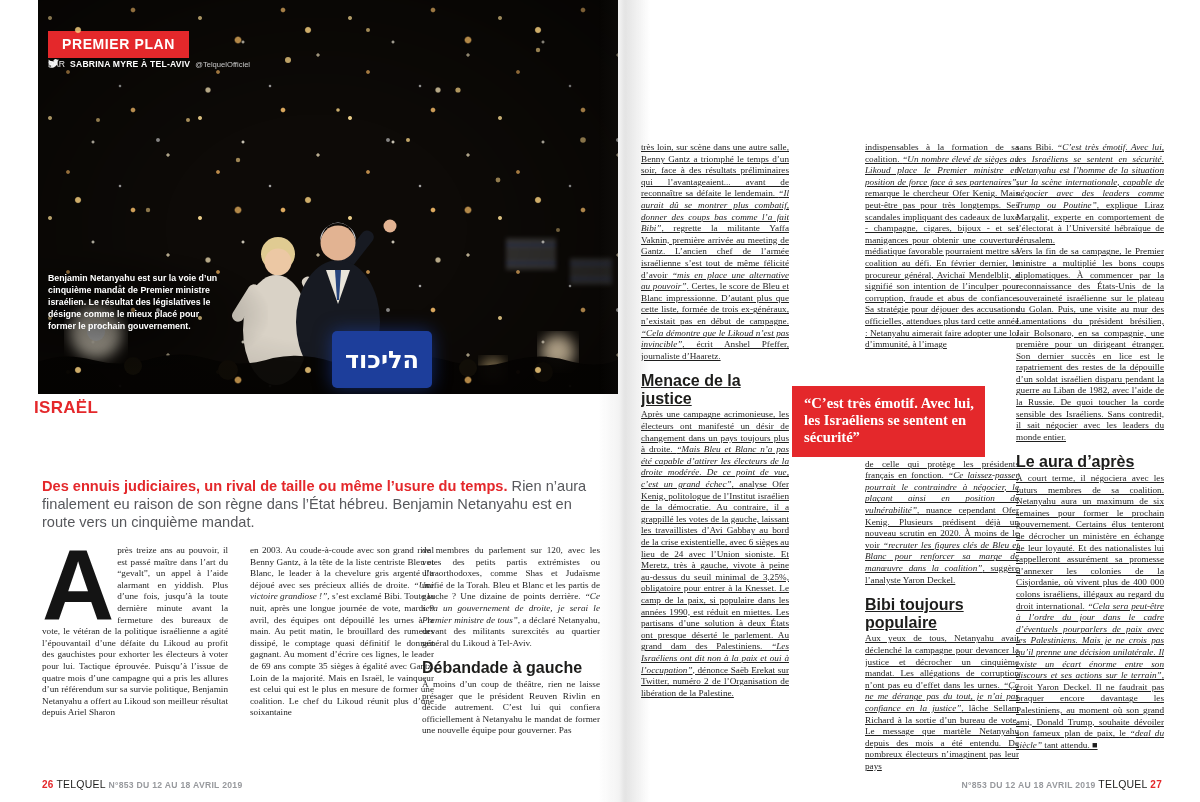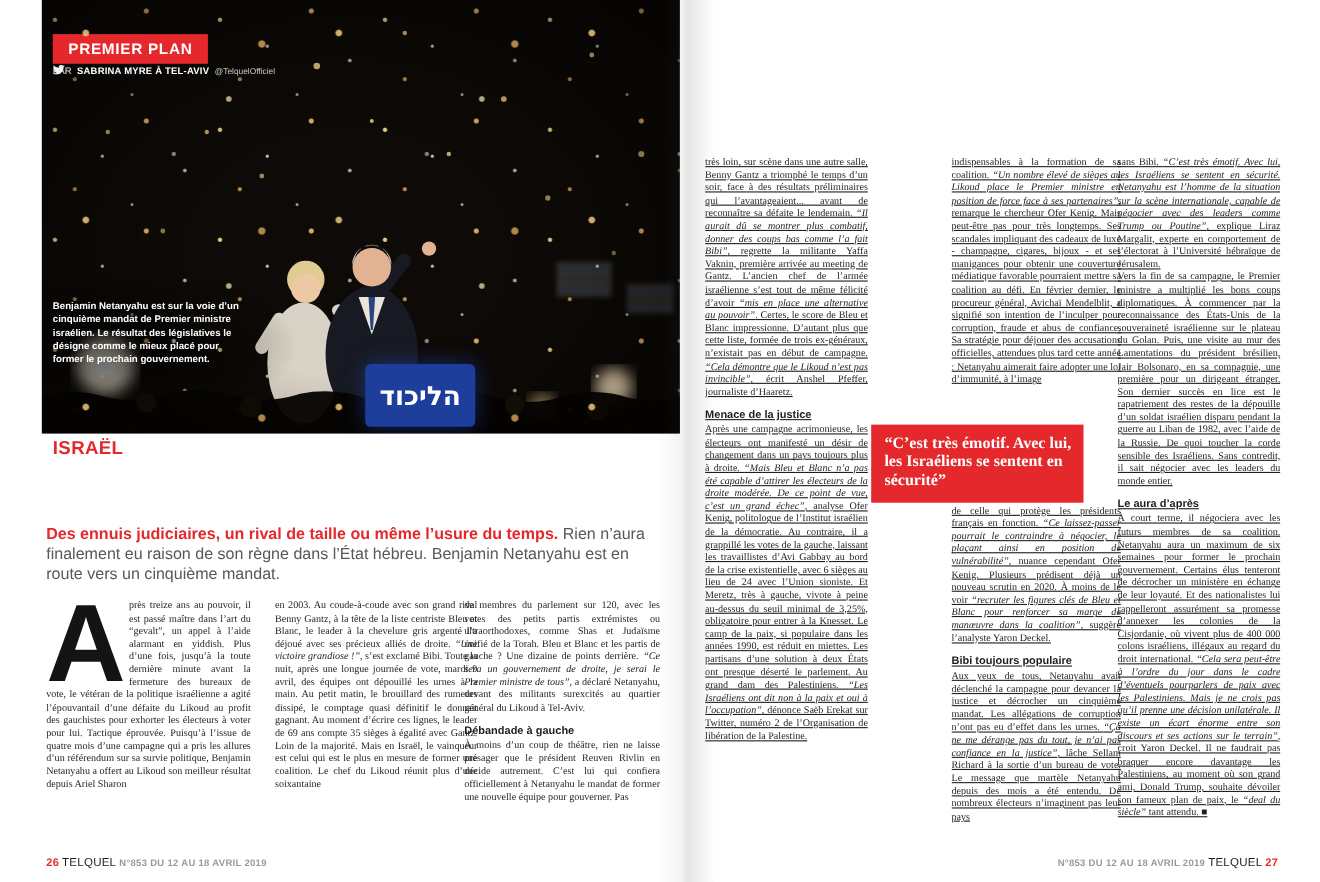--- a/index.html
+++ b/index.html
@@ -34,32 +34,32 @@
   .byline{position:absolute;left:10px;top:59px;display:flex;align-items:center;gap:5px;color:#fff;font-size:8.6px;}
   .byline .par{font-weight:400;opacity:.92;}
   .byline .name{font-weight:700;letter-spacing:.2px;}
   .byline .handle{color:#c9c9c9;font-size:7.6px;font-weight:400;}
   .caption{position:absolute;left:10px;top:273px;width:172px;color:#fff;font-weight:700;font-size:8.8px;line-height:1.36;}
   .likud{position:absolute;left:294px;top:331px;width:100px;height:57px;background:#1d3e9b;border-radius:5px;
          display:flex;align-items:center;justify-content:center;color:#fff;font-family:"DejaVu Sans",sans-serif;font-weight:700;font-size:24px;
          box-shadow:0 0 18px rgba(30,70,180,.55);}
 
   
-  .kicker{position:absolute;left:48px;top:398px;color:#e4282b;font-weight:700;font-size:17px;letter-spacing:.3px;}
+  .kicker{position:absolute;left:34px;top:398px;color:#e4282b;font-weight:700;font-size:17px;letter-spacing:.3px;}
   .headline{position:absolute;left:40px;top:410px;margin:0;font-family:"Liberation Serif",serif;font-weight:700;
             font-size:54px;letter-spacing:-1px;color:#1b1b19;white-space:nowrap;}
   .standfirst{position:absolute;left:42px;top:477px;width:562px;margin:0;font-size:14.6px;line-height:1.24;color:#57585c;}
   .standfirst .lead{color:#e4282b;font-weight:700;margin-top:28px;}
 
   
   .col{position:absolute;text-align:justify;font-family:"Liberation Serif",serif;font-size:9.2px;line-height:11.6px;
        color:#1f1f1f;hyphens:auto;-webkit-hyphens:auto;overflow:hidden;}
   .bt{margin:0;}
   .it{font-style:italic;}
-  .subhead{font-family:"Liberation Sans",sans-serif;font-weight:700;font-size:10px;color:#1d1d1b;margin:10px 0 2px;text-align:left;line-height:1.1;}
+  .subhead{font-family:"Liberation Sans",sans-serif;font-weight:700;font-size:16px;color:#1d1d1b;margin:10px 0 2px;text-align:left;line-height:1.1;}
   .lcol{top:545px;height:220px;}
   .c1{left:42px;width:186px;}
   .c2{left:250px;width:184px;}
   .c3{left:422px;width:178px;}
   .rcol{top:142px;height:639px;text-decoration:underline;}
   .r1{left:641px;width:148px;}
   .r2{left:850px;width:154px;margin-left:15px;}
   .r3{left:1016px;width:148px;}
   .quote-gap{height:108px;}
 

